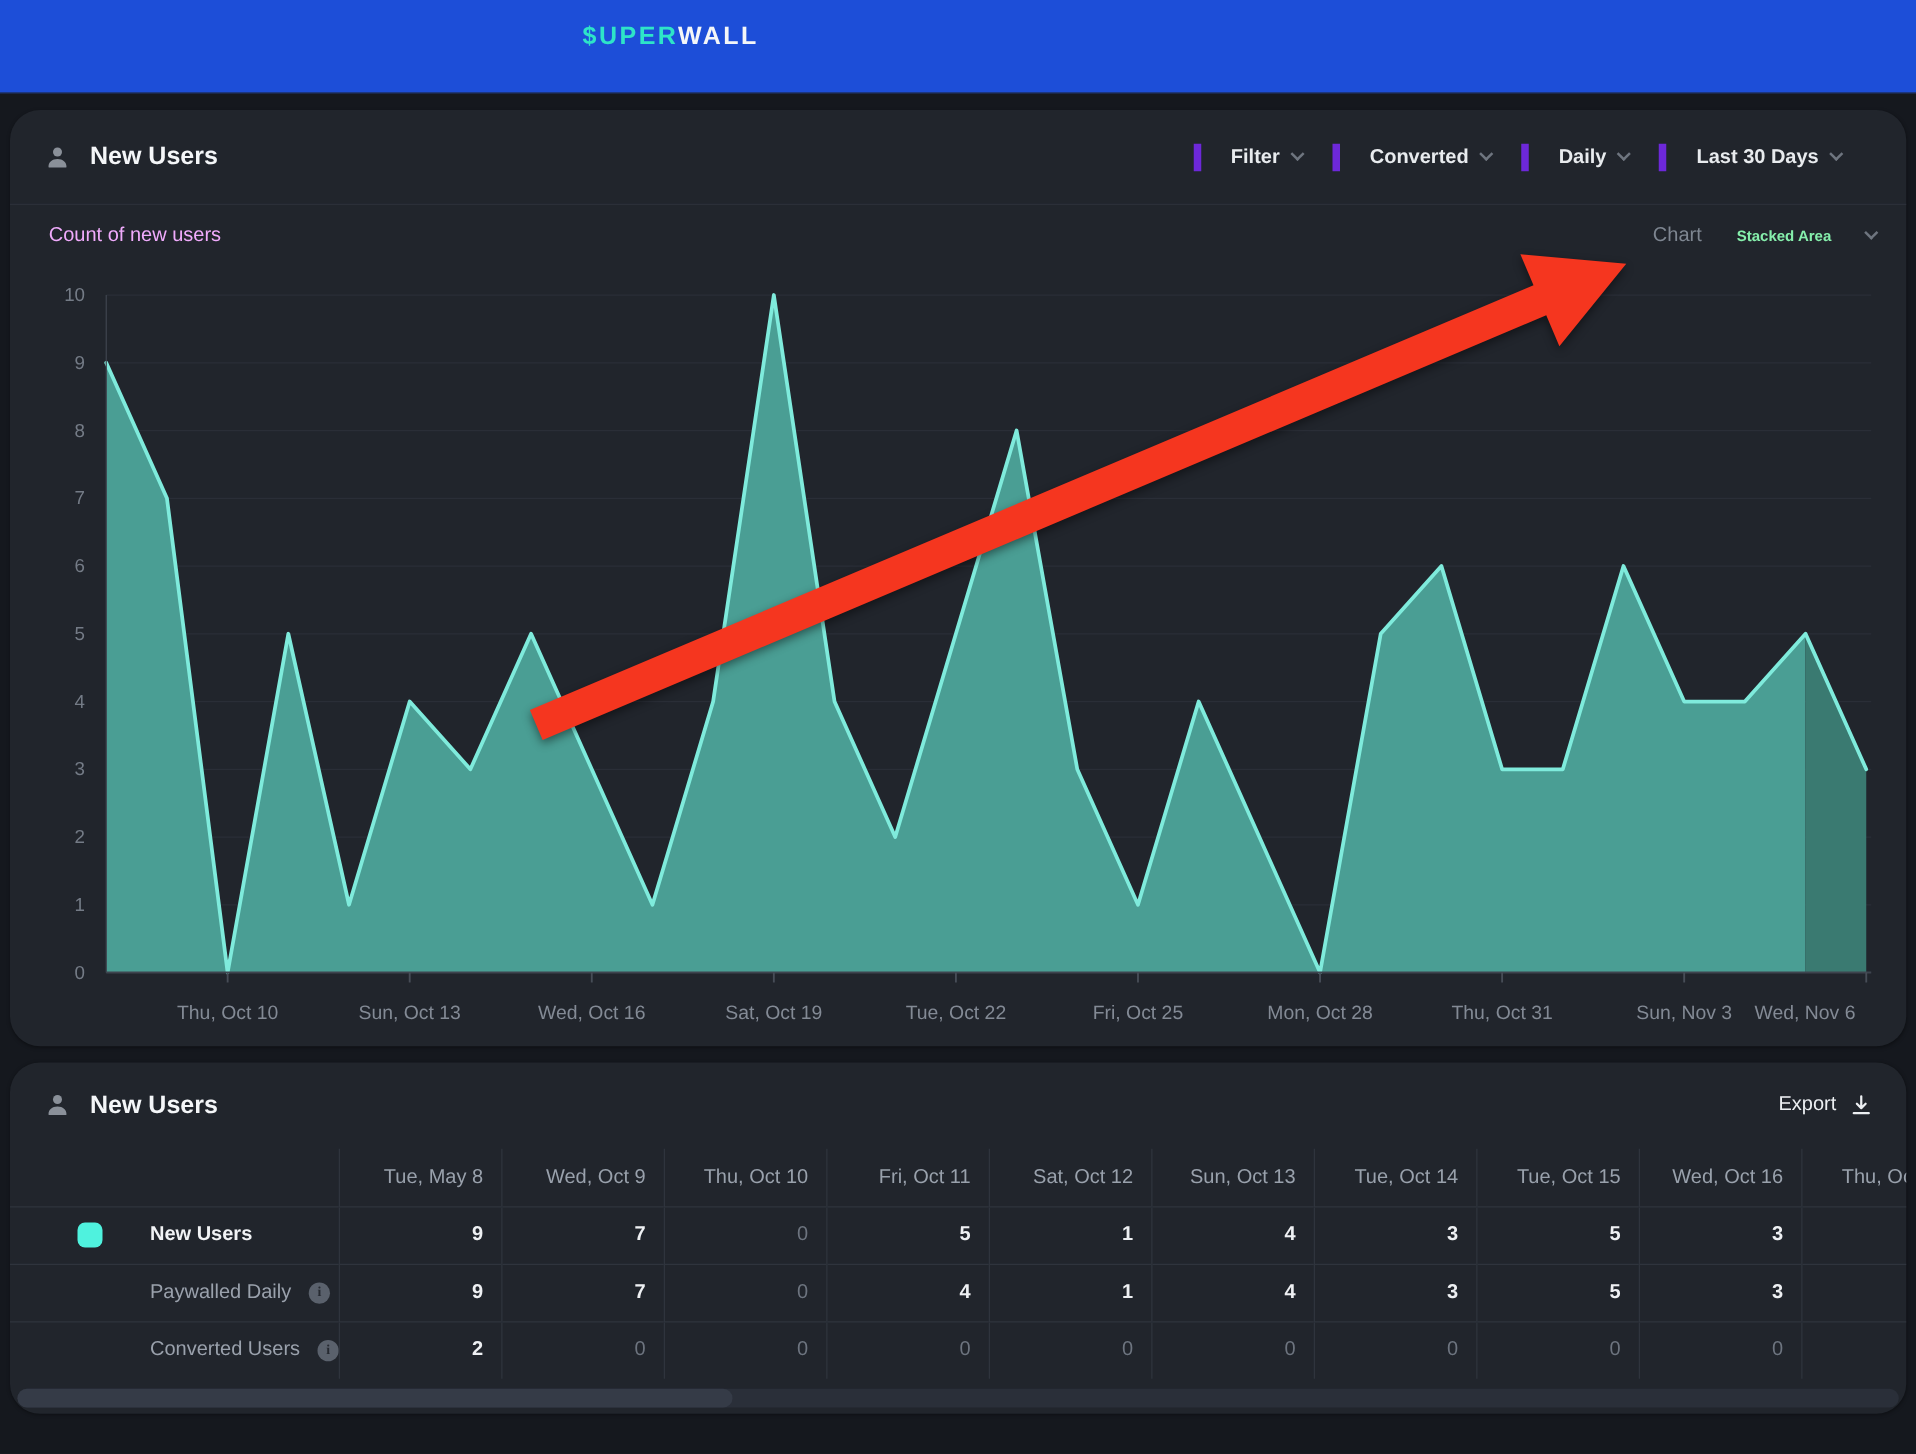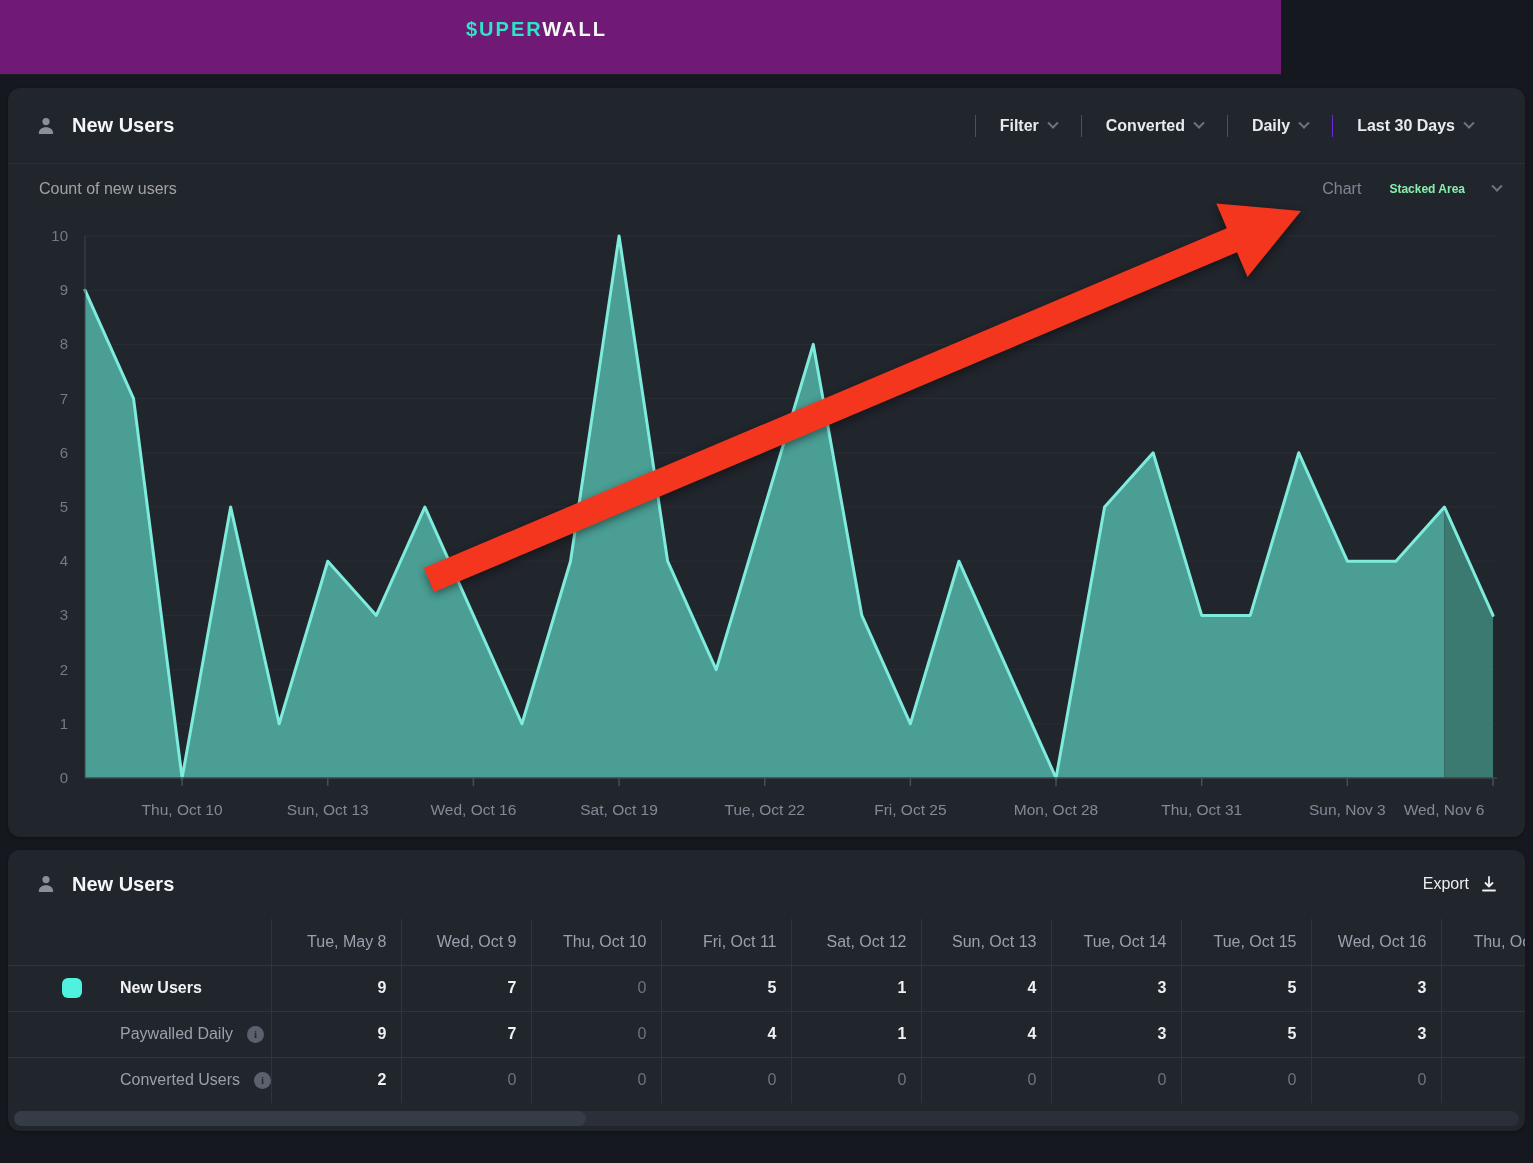--- a/index.html
+++ b/index.html
@@ -5,62 +5,62 @@
   * { margin:0; padding:0; box-sizing:border-box; }
   html,body { width:1533px; height:1163px; overflow:hidden; }
   body {
     background:#15181e;
     font-family:"Liberation Sans", sans-serif;
     position:relative;
     color:#e9ebee;
   }
   
   .topbar {
-    position:absolute; left:0; top:0; width:1281px; height:75px;
-    background:#701a75; border-bottom:1px solid #1c1f26;
+    position:absolute; left:0; top:0; width:1533px; height:75px;
+    background:#1d4ed8; border-bottom:1px solid #1c1f26;
   }
   .logo {
     position:absolute; left:466px; top:18px;
     font-size:20px; font-weight:700; letter-spacing:2px;
   }
   .logo .teal { color:#2ee4c8; }
   .logo .white { color:#f4f6f8; }
 
   
   .card {
     position:absolute; left:8px; width:1517px;
-    background:#21252c; border-radius:12px;
+    background:#21252c; border-radius:24px;
     box-shadow:0 1px 3px rgba(0,0,0,.35);
   }
   .chart-card { top:88px; height:749px; }
   .table-card { top:850px; height:281px; overflow:hidden; }
 
   .card-header {
     position:relative; height:76px; border-bottom:1px solid #2b2f38;
     display:flex; align-items:center; padding:0 28px;
   }
   .table-card .card-header { height:68px; border-bottom:none; }
   .person-icon { width:20px; height:20px; margin-right:16px; flex:0 0 auto; }
   .card-title { font-size:20px; font-weight:700; color:#f4f6f8; }
 
   .controls { margin-left:auto; display:flex; align-items:center; }
   .control {
     display:flex; align-items:center; gap:10px;
     padding:0 24px; cursor:pointer;
     font-size:16px; font-weight:600; color:#e8ebee;
-    border-left:1px solid #6d28d9; height:22px;
+    border-left:6px solid #6d28d9; height:22px;
   }
   .chev {
     width:8px; height:8px; border-right:2px solid #6e757f; border-bottom:2px solid #6e757f;
     transform:rotate(45deg) translate(-2px,-2px); display:inline-block;
   }
 
   
   .sub-row { position:absolute; left:0; top:92px; width:100%; height:30px; }
-  .count-label { position:absolute; left:31px; top:0; font-size:16px; color:#a3a3a3; }
+  .count-label { position:absolute; left:31px; top:0; font-size:16px; color:#f0abfc; }
   .chart-type { position:absolute; right:24px; top:0; display:flex; align-items:center; gap:28px; cursor:pointer; }
   .chart-type .lab { font-size:16px; color:#7e8691; }
   .chart-type .val { font-size:12px; font-weight:600; color:#86efac; }
 
   .chart-svg { position:absolute; left:0; top:0; width:1517px; height:749px; }
   .arrow-svg { position:absolute; left:0; top:0; width:1517px; height:749px; pointer-events:none; }
 
   
   .data-table { border-collapse:collapse; table-layout:fixed; width:1563px; margin-top:1px; }
   .data-table th, .data-table td {

